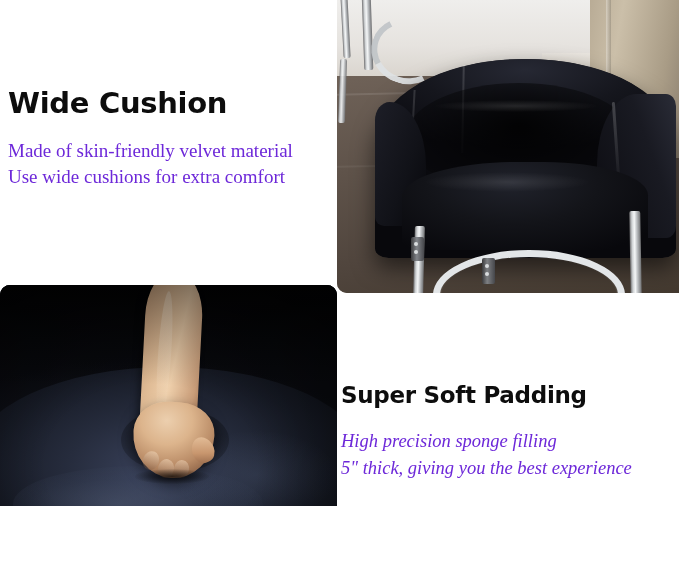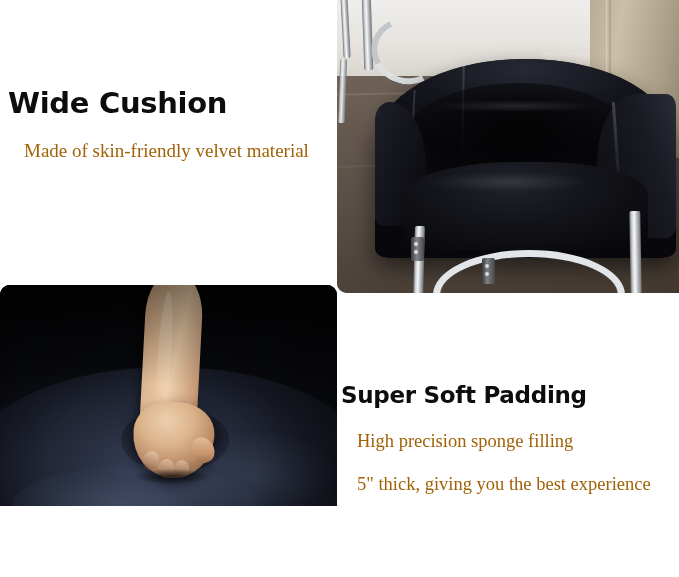--- a/index.html
+++ b/index.html
@@ -52,28 +52,29 @@
 
   .block-soft-padding .feature-heading {
     font-size: 23px;
     margin-bottom: 16px;
   }
 
   .feature-line {
     font-family: "Liberation Serif", serif;
     font-size: 19px;
     line-height: 26px;
-    color: #a16207;
-    margin: 16px;
+    color: #6d28d9;
+    margin: 0;
     white-space: nowrap;
   }
 
   .block-soft-padding .feature-line {
     font-size: 18.5px;
     line-height: 27px;
+    font-style: italic;
   }
 
   
   .photo {
     position: absolute;
     overflow: hidden;
     border-radius: 9px;
   }
 
   
@@ -468,20 +469,21 @@
   }
 </style>
 </head>
 <body>
 
 <div class="page">
 
   <div class="text-block block-wide-cushion">
     <div class="feature-heading">Wide Cushion</div>
     <p class="feature-line">Made of skin-friendly velvet material</p>
+    <p class="feature-line">Use wide cushions for extra comfort</p>
   </div>
 
   <div class="photo photo-chair">
     <div class="chair-scene">
       <div class="bg-wall"></div>
       <div class="bg-floor"></div>
       <div class="bg-floor-seam"></div>
       <div class="bg-floor-seam2"></div>
       <div class="bg-baseboard"></div>
       <div class="bg-cabinet"></div>

